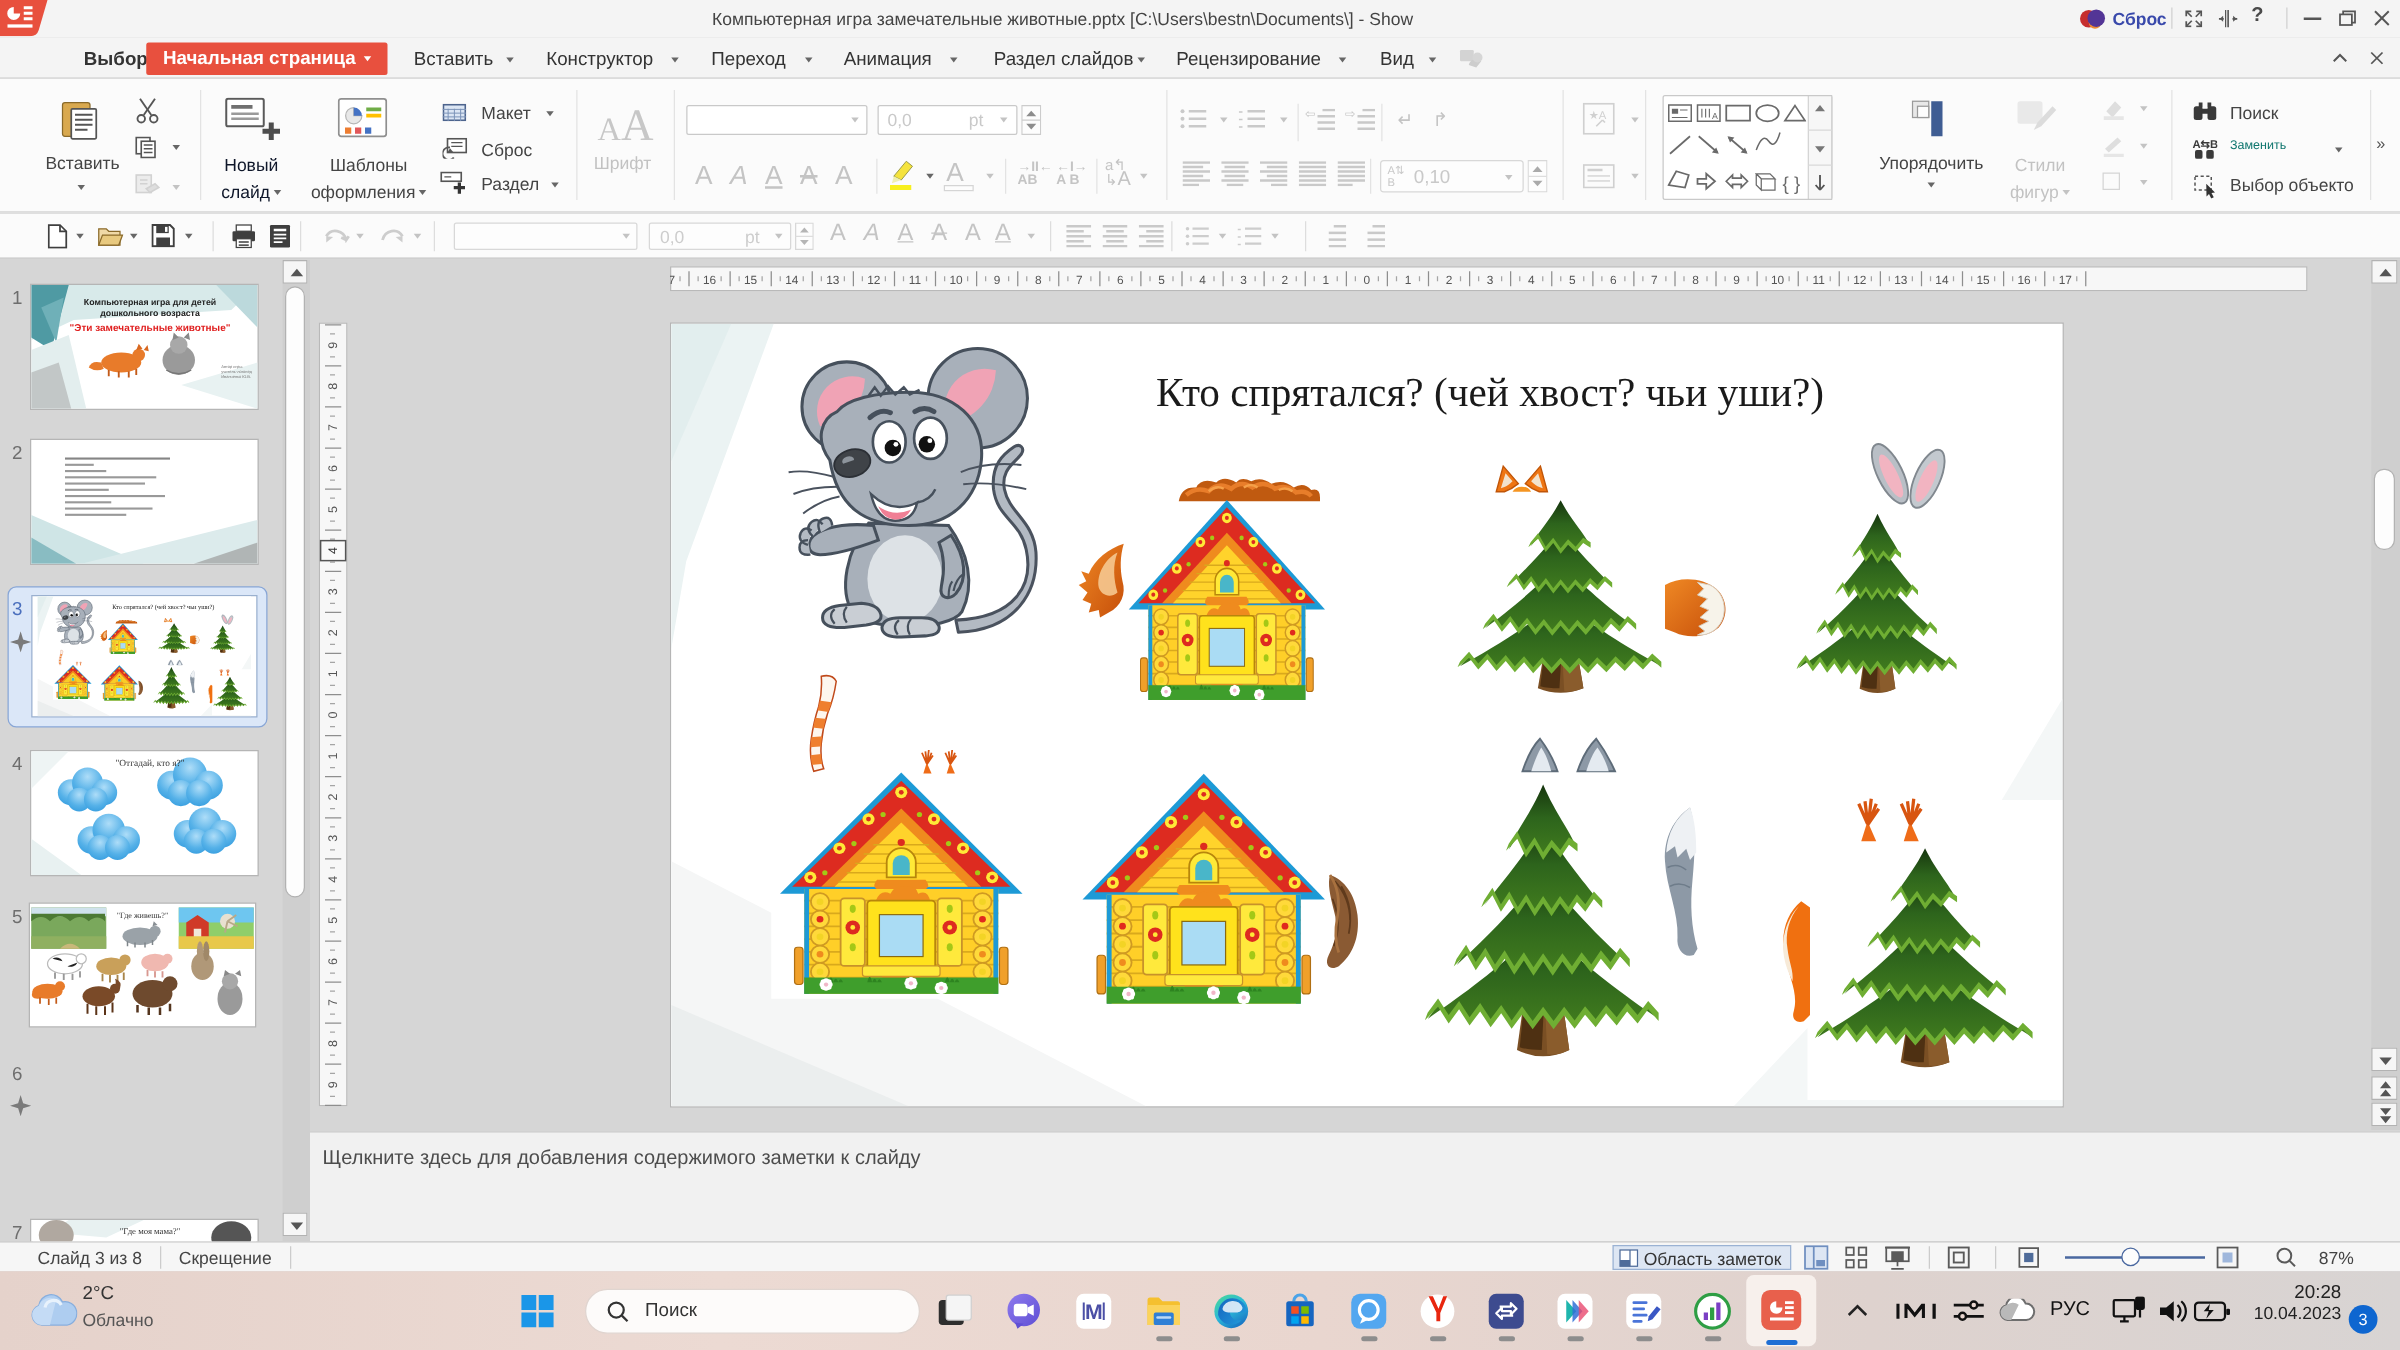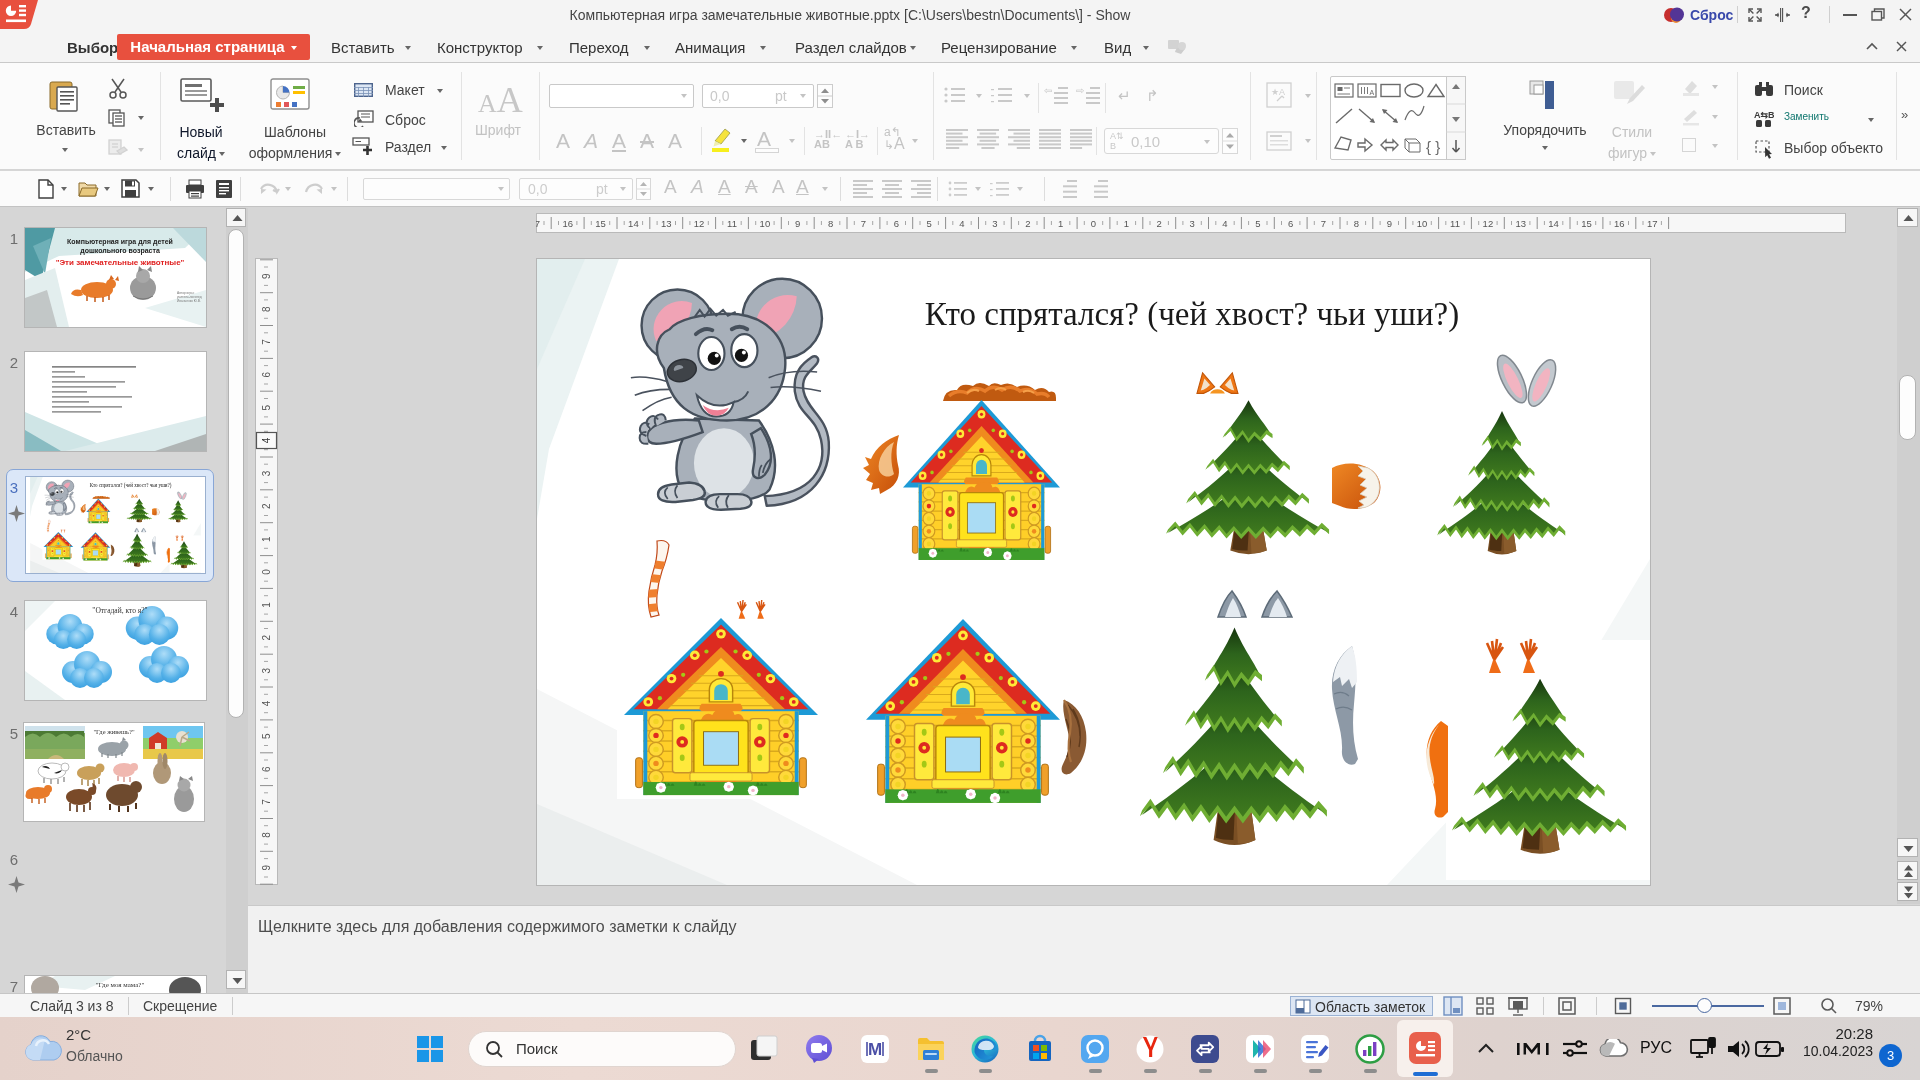--- a/index.html
+++ b/index.html
@@ -1076,21 +1076,21 @@
 <div class="abs" style="left:1652px;top:11px;width:112px;height:2px;background:#4a68a0"></div>
 <div class="abs" style="left:1697px;top:4px;width:15px;height:15px;background:#fdfdfd;border:1.5px solid #4a68a0;border-radius:50%"></div>
 <svg class="abs" style="left:1773px;top:3px" width="19" height="18" viewBox="0 0 19 18">
       <rect x="1" y="1" width="16" height="16" fill="none" stroke="#5a5a5a" stroke-width="1.5"></rect>
       <rect x="5" y="5" width="8" height="8" fill="#9fb7dc"></rect>
     </svg>
 <svg class="abs" style="left:1820px;top:3px" width="18" height="18" viewBox="0 0 18 18" fill="none" stroke="#5a5a5a" stroke-width="1.6">
       <circle cx="7.5" cy="7.5" r="5.5"></circle>
       <line x1="11.5" y1="11.5" x2="16" y2="16"></line>
     </svg>
-<div class="abs" style="left:1855px;top:4px;font-size:14px;color:#444">79%</div>
+<div class="abs" style="left:1855px;top:4px;font-size:14px;color:#444">87%</div>
 </div>
 <div class="abs" style="left:0;top:1017px;width:1920px;height:63px;background:linear-gradient(90deg,#e5d2cb 0%,#ecdad3 30%,#e9d6cf 55%,#ded2ce 78%,#d8d4d3 100%)">
 <svg class="abs" style="left:24px;top:16px" width="38" height="30" viewBox="0 0 38 30">
  <path d="M9,27 a8,8 0 0 1 -2,-15.5 a10,10 0 0 1 19,-3 a8,8 0 0 1 4,18.5 z" fill="#aecdf0" stroke="#87aede" stroke-width="1"></path>
  <path d="M9,27 a8,8 0 0 1 -2,-15.5 a10,10 0 0 1 14,-5 l-5,20.5 z" fill="#c4dbf5"></path>
  <path d="M12,13 a7,7 0 0 1 13,-2" fill="none" stroke="#e8f2fc" stroke-width="2.5"></path>
     </svg>
 <div class="abs" style="left:66px;top:9px;font-size:15px;color:#333">2°C</div>
 <div class="abs" style="left:66px;top:31px;font-size:14px;color:#555">Облачно</div>
 <svg class="abs" style="left:417px;top:19px" width="26" height="26" viewBox="0 0 26 26">

